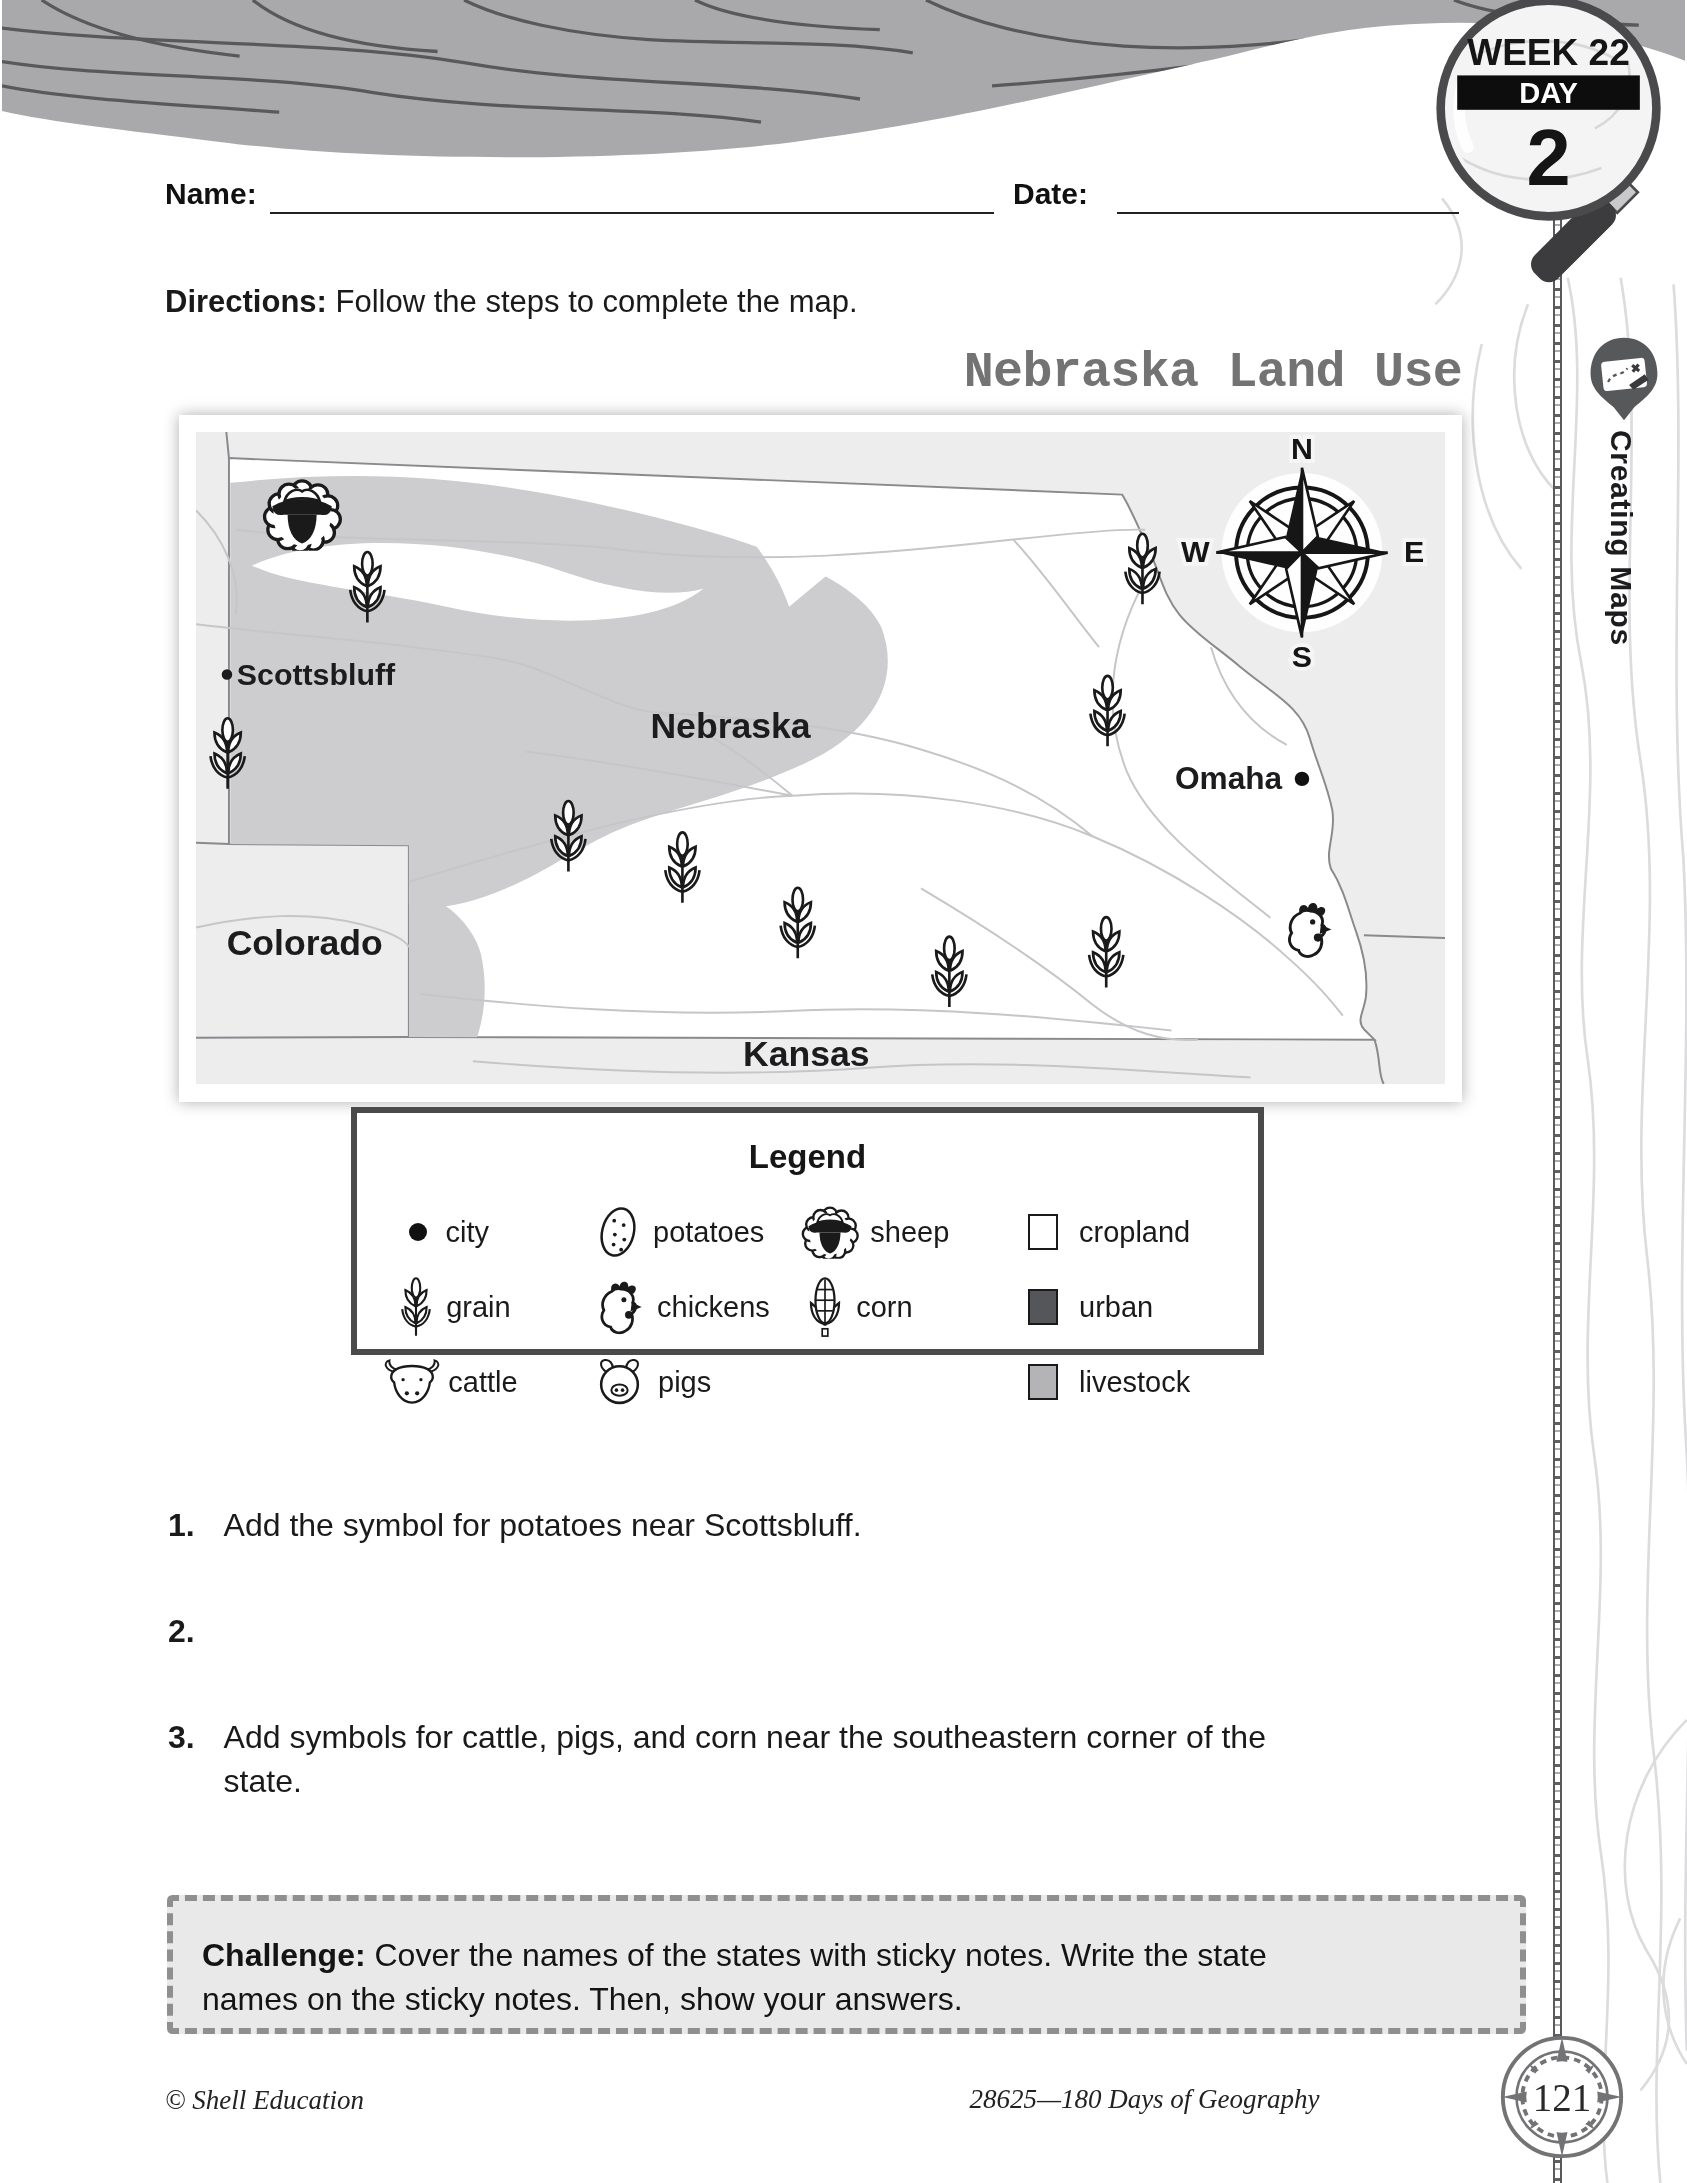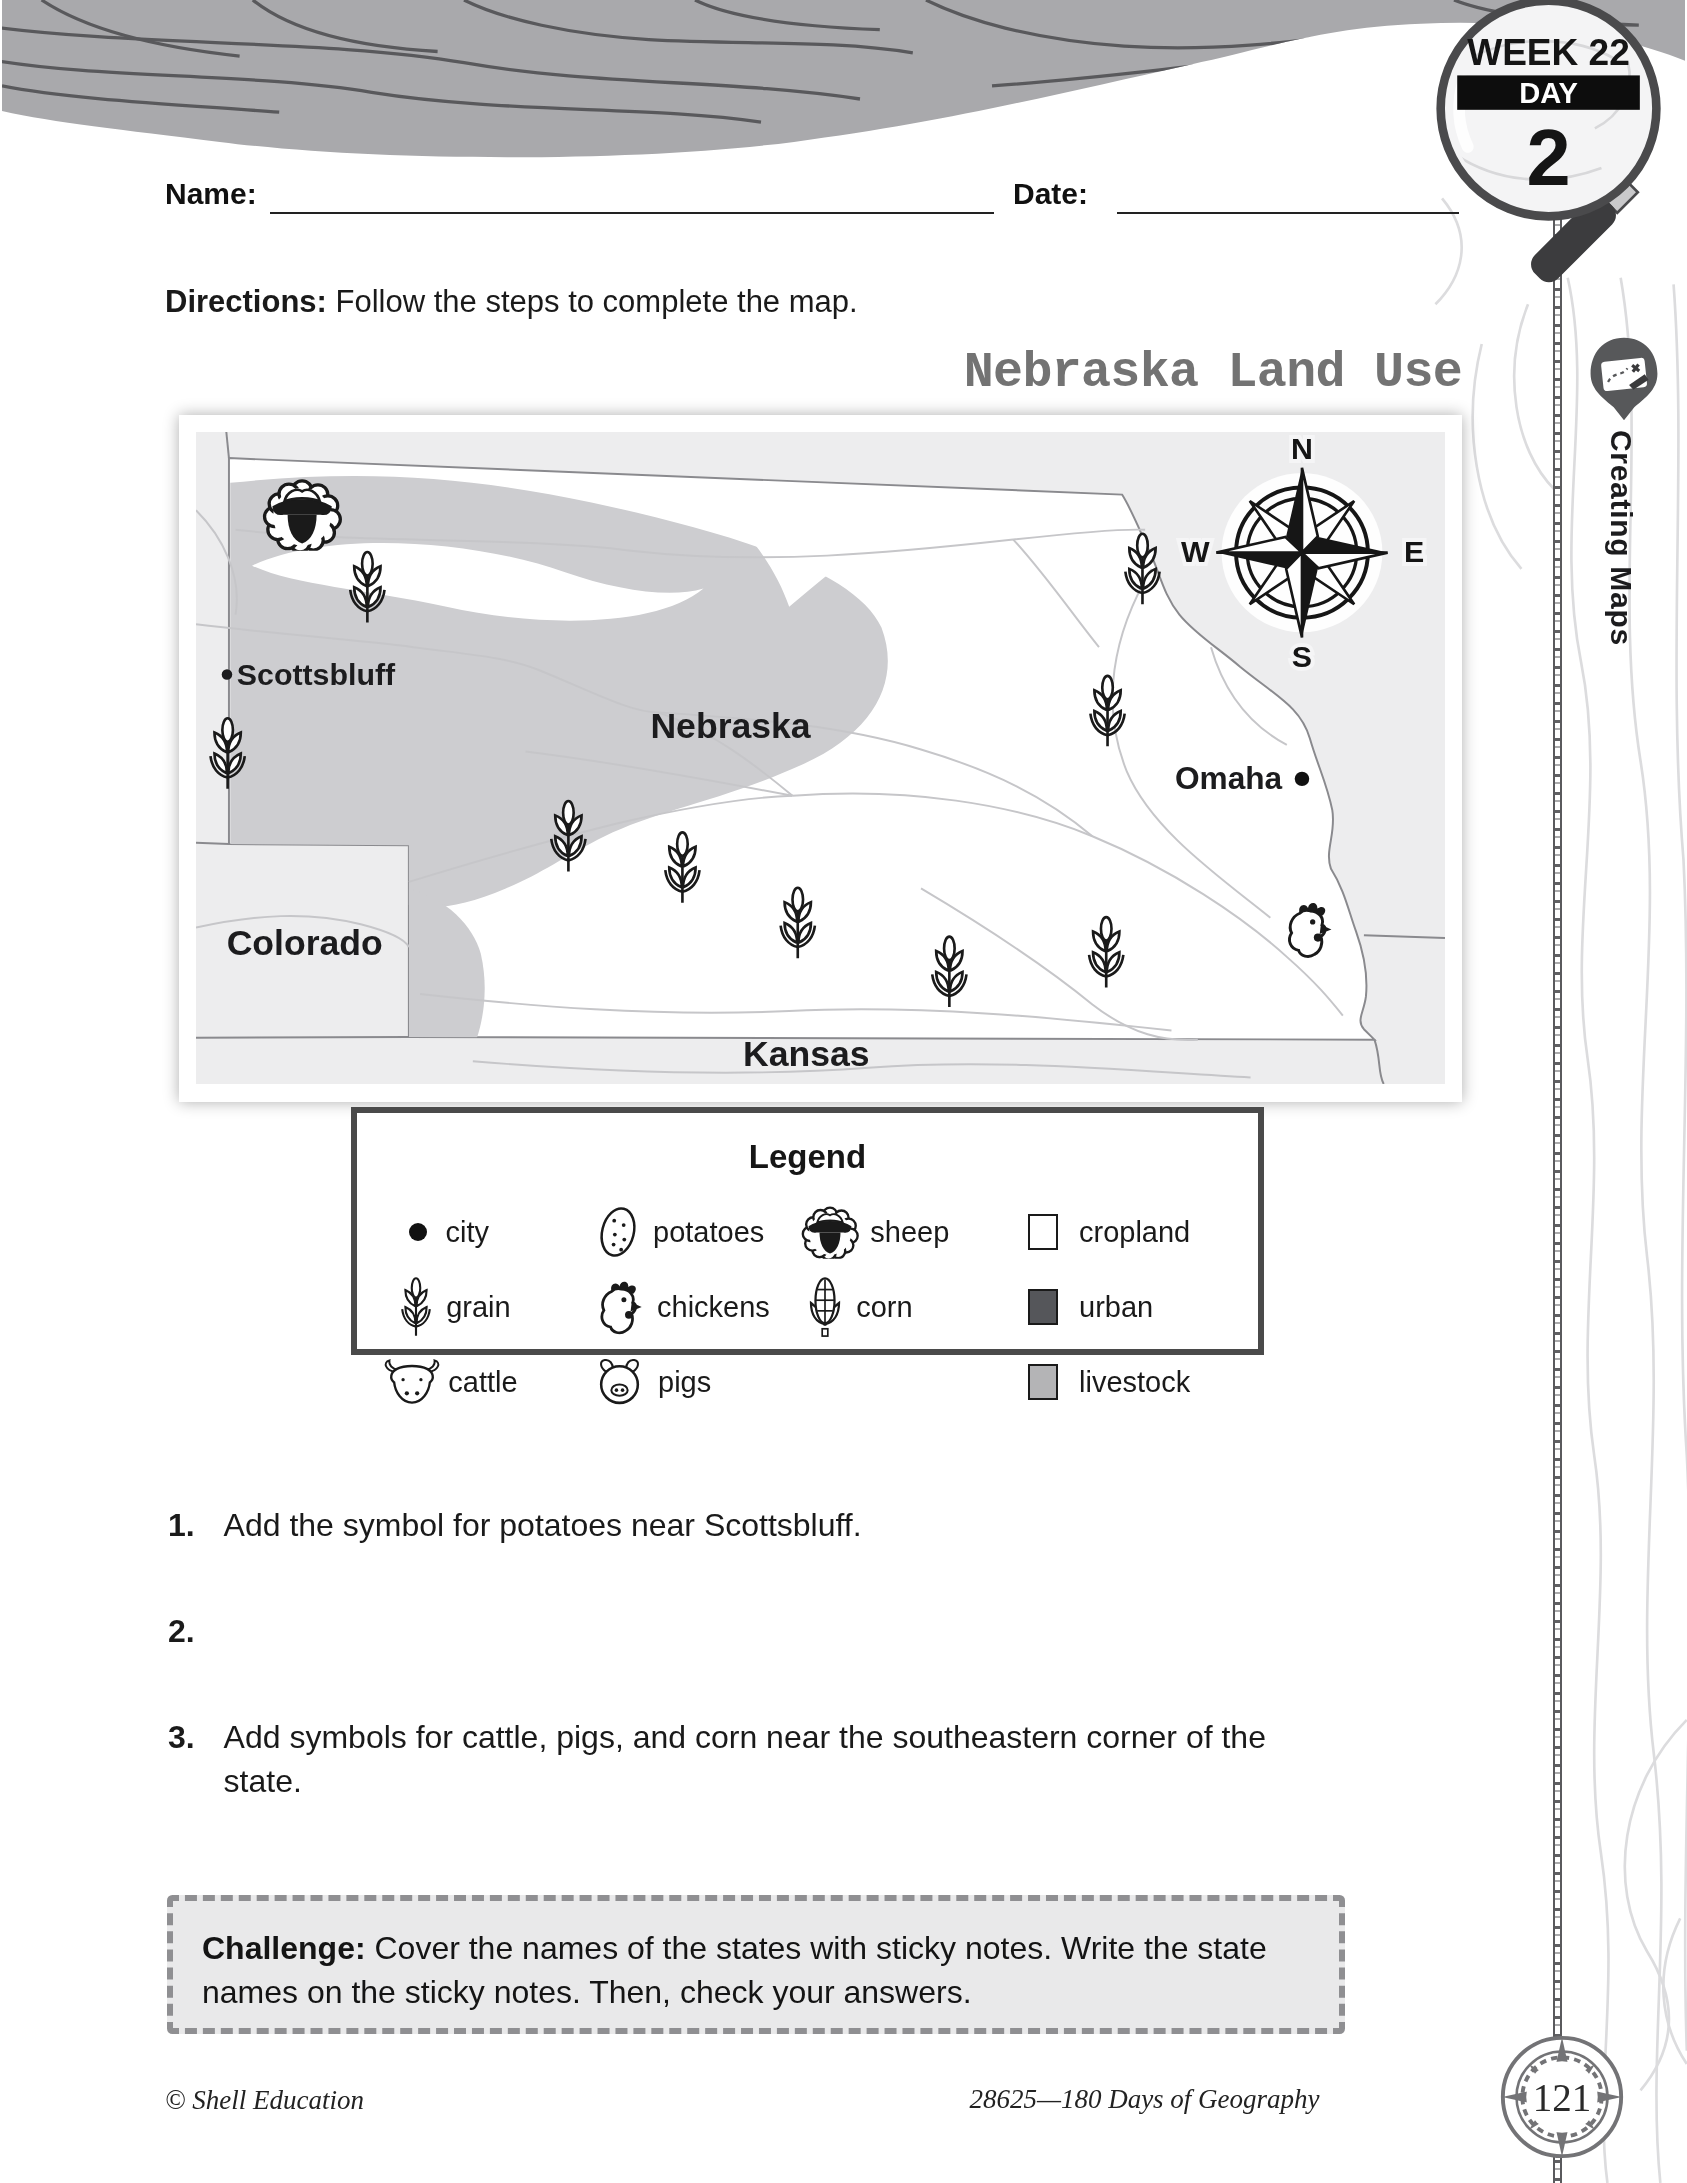--- a/index.html
+++ b/index.html
@@ -38,22 +38,22 @@
   .swatch{width:30px;height:36px;border:2px solid #1a1a1a;box-sizing:border-box}
   .dot{width:18px;height:18px;border-radius:50%;background:#111}
 
   
   .step{position:absolute;display:flex;font-size:32px;line-height:44px}
   .step-num{font-weight:bold;width:41px}
   .step-text{margin-left:14.6px}
 
   
   .challenge-box{
-    width:1178px;height:139px;background:#e9e9ea;border:6px dashed #8f8f92;border-radius:5.3px;
-    box-sizing:border-box;padding:25px 29px;font-size:32px;line-height:44px;color:#141414;
+    width:1359px;height:139px;background:#e9e9ea;border:6px dashed #8f8f92;border-radius:5.3px;
+    box-sizing:border-box;padding:32px 29px;font-size:32px;line-height:44px;color:#141414;
   }
 
   
   .footer-text{font-family:"Liberation Serif",serif;font-style:italic;font-size:27px;color:#222}
 
   
   .trail{
     width:9.3px;border-left:2px solid #5a5a5d;border-right:2px solid #5a5a5d;box-sizing:border-box;
     background:repeating-linear-gradient(to bottom,
       rgba(88,88,91,.95) 0 2.6px, rgba(88,88,91,0) 2.6px 8px,
@@ -418,21 +418,21 @@
   <span class="step-num">2.</span>
 </div>
 <div class="step" style="left:168px;top:1715px;width:1231px">
   <span class="step-num">3.</span>
   <span class="step-text" style="width:1125px">Add symbols for cattle, pigs, and corn near the southeastern corner of the state.</span>
 </div>
 
 <div class="abs challenge-box" style="left:167px;top:1895px">
   <span class="bold">Challenge:</span>
   <span>Cover the names of the states with sticky notes.  Write the state</span><br>
-  <span>names on the sticky notes.  Then, check your answers.</span>
+  <span>names on the sticky notes.  Then, show your answers.</span>
 </div>
 
 <div class="abs footer-text" style="left:165px;top:2085px">© Shell Education</div>
 <div class="abs footer-text" style="left:847px;top:2084px;width:595px;text-align:center">28625—180 Days of Geography</div>
 
 <svg class="abs" style="left:1497px;top:2032px;z-index:3" width="130" height="130" viewBox="0 0 200 200">
   <circle cx="100" cy="100" r="91" fill="#ffffff" stroke="#737376" stroke-width="6"></circle>
   <circle cx="100" cy="100" r="70" fill="#ffffff" stroke="#737376" stroke-width="4"></circle>
   <circle cx="100" cy="100" r="61" fill="none" stroke="#737376" stroke-width="6" stroke-dasharray="10 8"></circle>
   <g fill="#737376">

